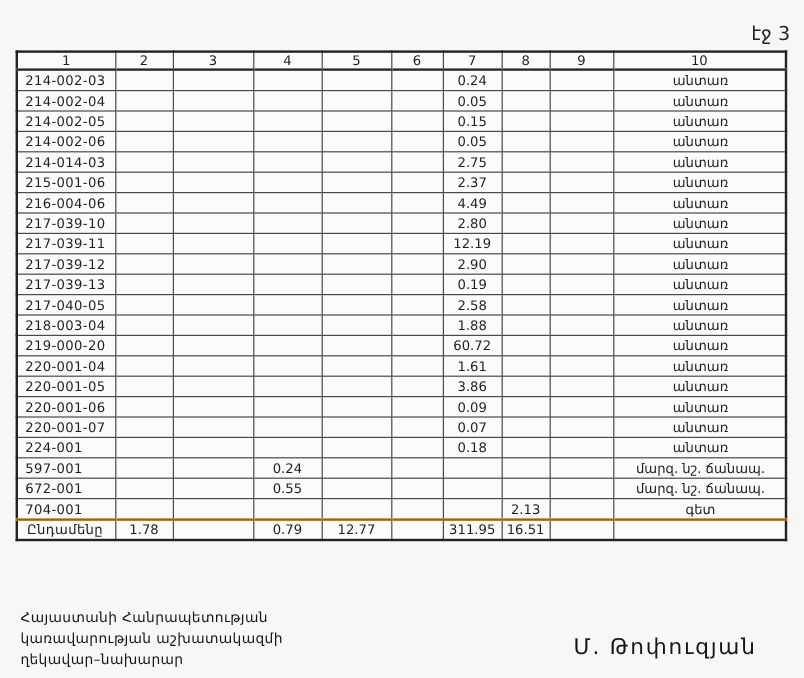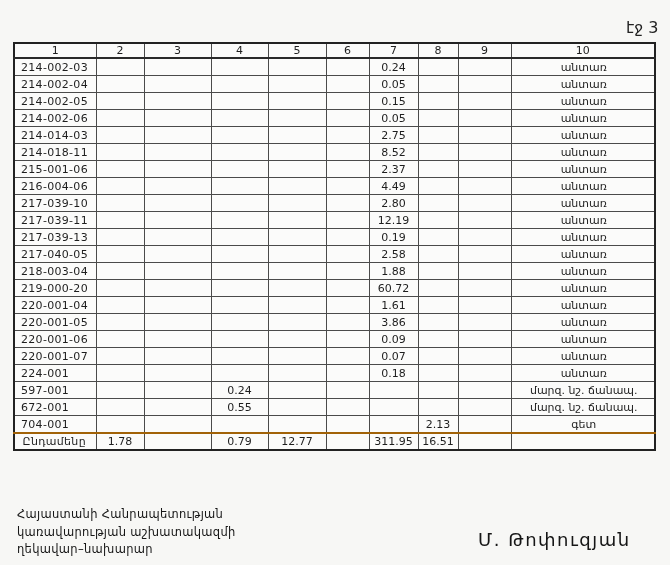--- a/index.html
+++ b/index.html
@@ -149,32 +149,20 @@
           <td class="c-num"></td>
           <td class="c-num"></td>
           <td class="c-num"></td>
           <td class="c-num"></td>
           <td class="c-num">2.75</td>
           <td class="c-num"></td>
           <td class="c-num"></td>
           <td class="c-text">անտառ</td>
         </tr>
         <tr>
-          <td class="c-code">214-018-11</td>
-          <td class="c-num"></td>
-          <td class="c-num"></td>
-          <td class="c-num"></td>
-          <td class="c-num"></td>
-          <td class="c-num"></td>
-          <td class="c-num">8.52</td>
-          <td class="c-num"></td>
-          <td class="c-num"></td>
-          <td class="c-text">անտառ</td>
-        </tr>
-        <tr>
           <td class="c-code">215-001-06</td>
           <td class="c-num"></td>
           <td class="c-num"></td>
           <td class="c-num"></td>
           <td class="c-num"></td>
           <td class="c-num"></td>
           <td class="c-num">2.37</td>
           <td class="c-num"></td>
           <td class="c-num"></td>
           <td class="c-text">անտառ</td>
@@ -204,20 +192,32 @@
           <td class="c-text">անտառ</td>
         </tr>
         <tr>
           <td class="c-code">217-039-11</td>
           <td class="c-num"></td>
           <td class="c-num"></td>
           <td class="c-num"></td>
           <td class="c-num"></td>
           <td class="c-num"></td>
           <td class="c-num">12.19</td>
+          <td class="c-num"></td>
+          <td class="c-num"></td>
+          <td class="c-text">անտառ</td>
+        </tr>
+        <tr>
+          <td class="c-code">217-039-12</td>
+          <td class="c-num"></td>
+          <td class="c-num"></td>
+          <td class="c-num"></td>
+          <td class="c-num"></td>
+          <td class="c-num"></td>
+          <td class="c-num">2.90</td>
           <td class="c-num"></td>
           <td class="c-num"></td>
           <td class="c-text">անտառ</td>
         </tr>
         <tr>
           <td class="c-code">217-039-13</td>
           <td class="c-num"></td>
           <td class="c-num"></td>
           <td class="c-num"></td>
           <td class="c-num"></td>

